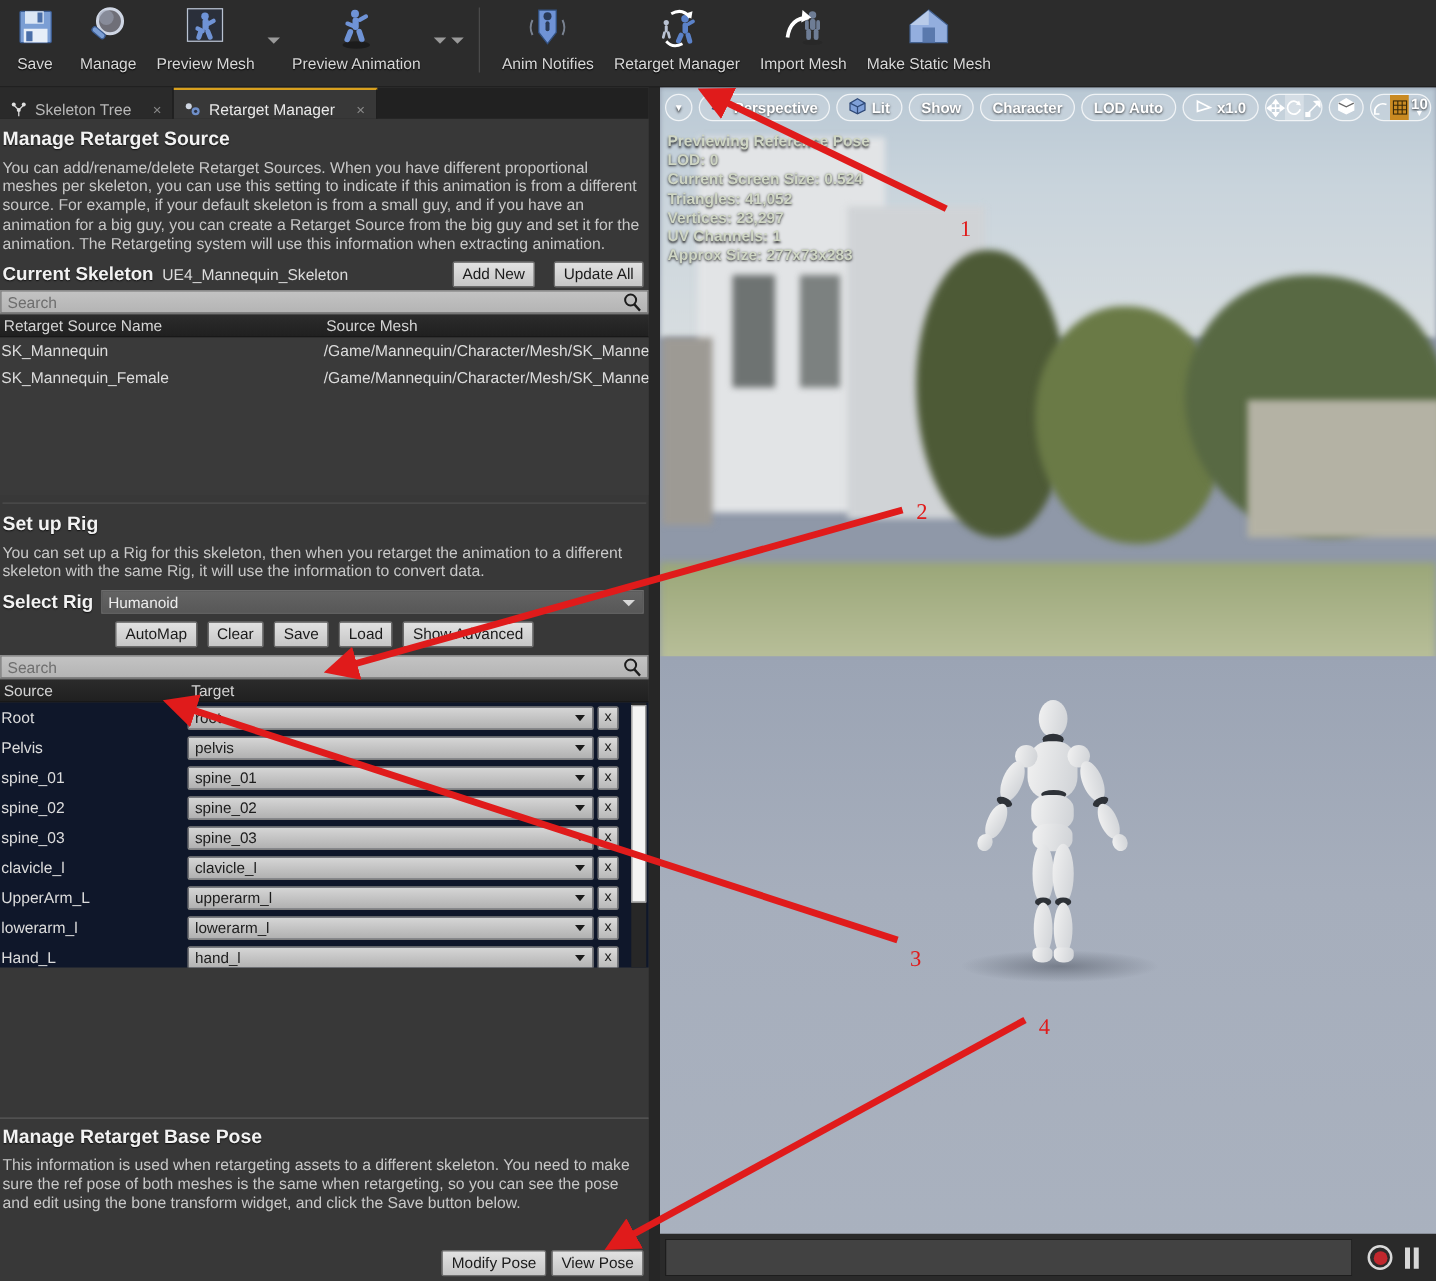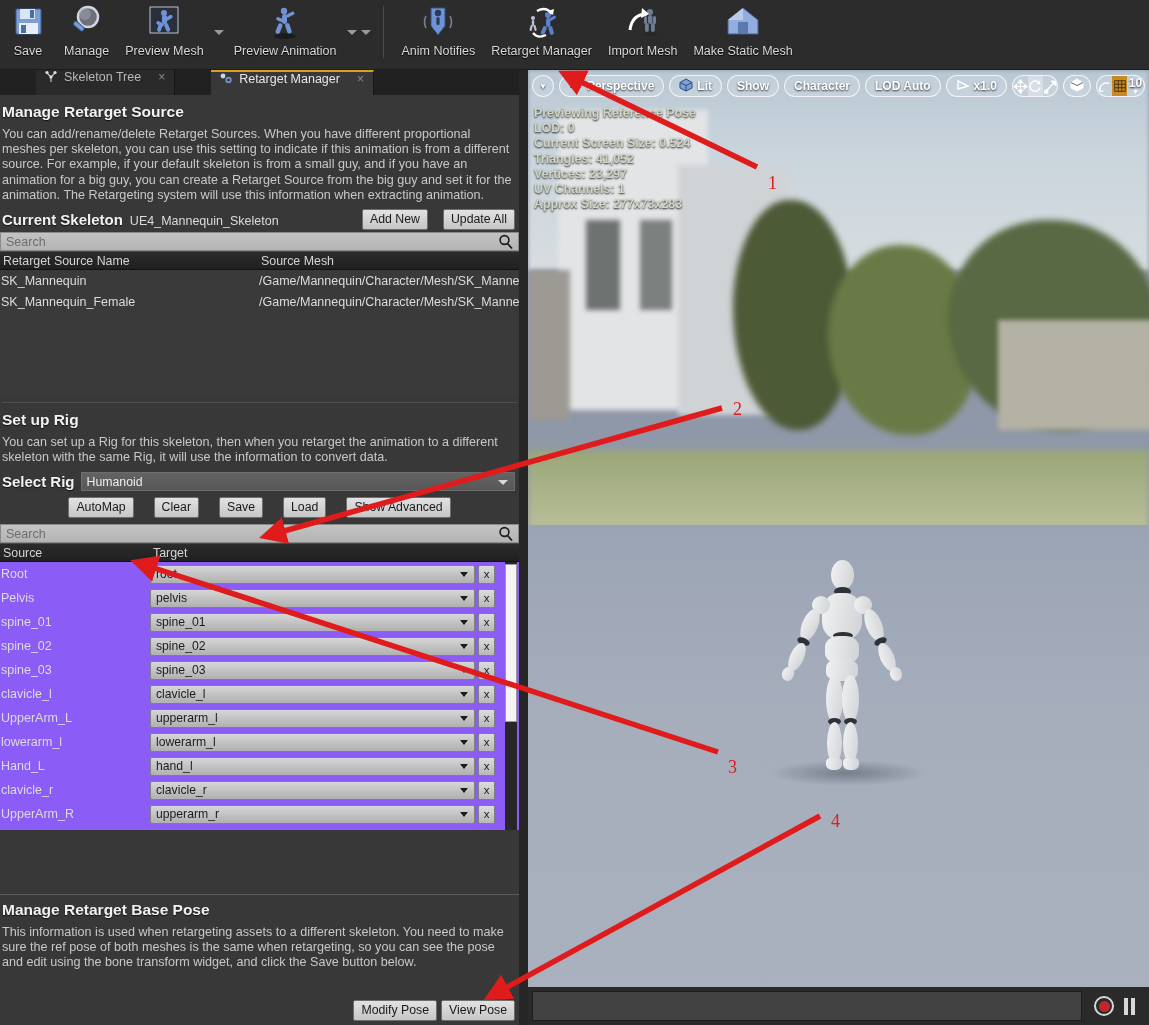--- a/index.html
+++ b/index.html
@@ -47,25 +47,24 @@
     position:absolute; left:0; top:70px; width:519px; height:955px;
     background:#383838;
     overflow:hidden;
   }
   #tabstrip{
     position:absolute; left:0; top:0; width:519px; height:25px;
     background:#212121;
     display:flex; align-items:flex-end;
   }
   .tab{
-    height:25px; display:flex; align-items:flex-start; gap:6px;
+    height:25px; display:flex; align-items:flex-end; gap:6px;
     padding:0 6px 0 8px; cursor:pointer;
     background:#2a2a2a; color:#b8b8b8; font-size:12.5px;
     border-right:1px solid #171717;
-    margin-left:36px;
   }
   .tab.active{
     background:#383838; color:#e8e8e8;
     border-top:2px solid #d8a01e;
   }
   .tab .tabclose{ color:#8a8a8a; font-size:12px; margin-left:8px; padding:0 3px; }
   .tab-ico{ width:14px; height:14px; display:block; }
 
   #panelbody{
     position:absolute; left:0; top:25px; width:519px; height:930px;
@@ -123,33 +122,33 @@
   .rig-sel-label{ color:#f2f2f2; font-size:15px; font-weight:bold; text-shadow:0 1px 1px #111; white-space:nowrap;}
   .combo{
     flex:1; height:19px; background:linear-gradient(#636363,#585858);
     border:1px solid #6d6d6d; display:flex; align-items:center;
     color:#ededed; font-size:12.3px; padding-left:5px; cursor:pointer; position:relative;
   }
   .combo .dn{
     position:absolute; right:6px; top:50%; margin-top:-2px;
     width:0;height:0;border-left:5px solid transparent;border-right:5px solid transparent;border-top:5px solid #d8d8d8;
   }
-  .rig-btn-row{ display:flex; justify-content:center; gap:20px; padding:3px 0 4px 0;align-items:center; }
+  .rig-btn-row{ display:flex; justify-content:center; gap:8px; padding:3px 0 4px 0;align-items:center; }
 
   .map-head{
     display:flex; height:19px; align-items:center;
     background:linear-gradient(#2b2b2b,#202020);
     border-top:1px solid #4a4a4a; border-bottom:1px solid #111;
     color:#d4d4d4; font-size:12.4px;
   }
   .map-head .s{ width:150px; padding-left:3px; }
   .map-head .t{ flex:1; padding-left:3px; }
 
   #maplist{
-    position:relative; height:268px; overflow:hidden; background:#8b5cf6;
+    position:relative; height:212px; overflow:hidden; background:#0f172a;
   }
   .map-row{ display:flex; align-items:center; height:24px; }
   .map-src{ width:150px; color:#dcdcdc; font-size:12.5px; padding-left:1px; white-space:nowrap; }
   .map-combo{
     width:325px; height:19px; background:linear-gradient(#d6d6d6,#b0b0b0);
     border:1px solid #808080; border-radius:2px;
     display:flex; align-items:center; color:#1c1c1c; font-size:12.2px;
     padding-left:5px; position:relative; cursor:pointer;
   }
   .map-combo .dn{

